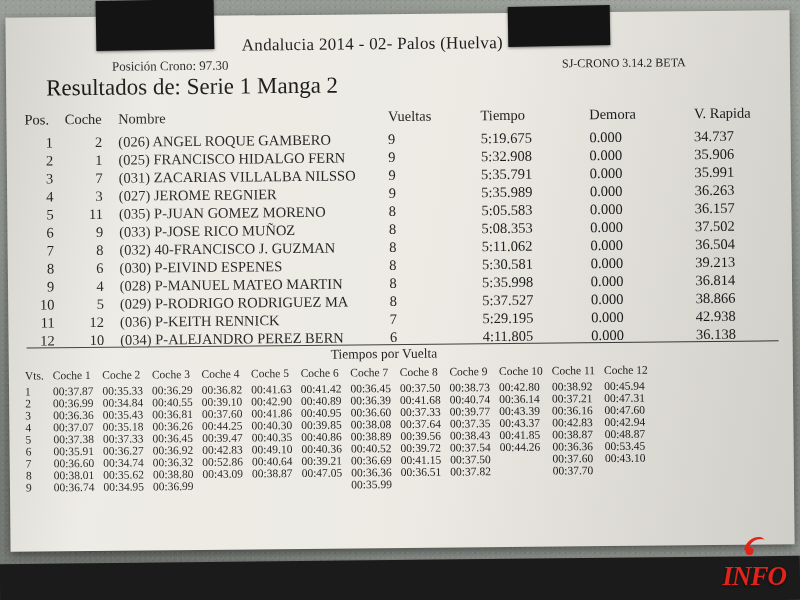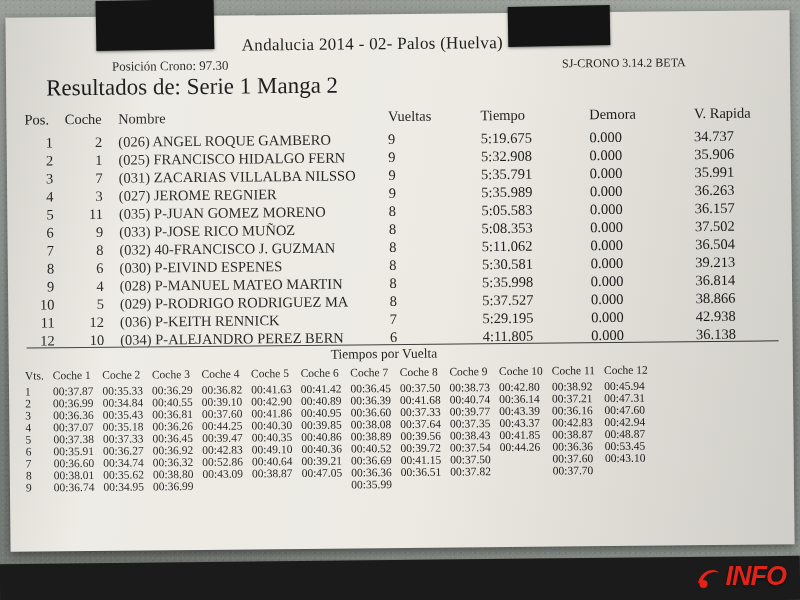--- a/index.html
+++ b/index.html
@@ -99,24 +99,25 @@
     font-size:11.5px; font-family:"Liberation Serif", serif;
   }
   .lap-tbl th{ font-weight:normal; text-align:left; padding:0 9px 4px 0; white-space:nowrap; }
   .lap-tbl td{ padding:0px 9px 0px 0; white-space:nowrap; }
   .lap-tbl .lapno{ width:22px; padding-left:4px; }
 
   
   #logo{
     position:absolute; right:14px; bottom:8px; z-index:8;
     display:flex; align-items:center; gap:4px;
-    font-family:Liberation Sans, sans-serif;
+    font-family:Liberation Serif, serif;
     font-weight:bold; font-style:italic; font-size:27px;
     letter-spacing:-1px; color:#ffffff;
     text-shadow:0 1px 3px rgba(0,0,0,.6);
+    flex-direction:column;
   }
   #logo .red{ color:#e2231a; }
   #logo .swoosh{
     width:26px; height:26px; display:inline-block; position:relative; margin-right:1px;
   }
   #logo .swoosh svg{ display:block; }
 </style>
 </head>
 <body>
 

